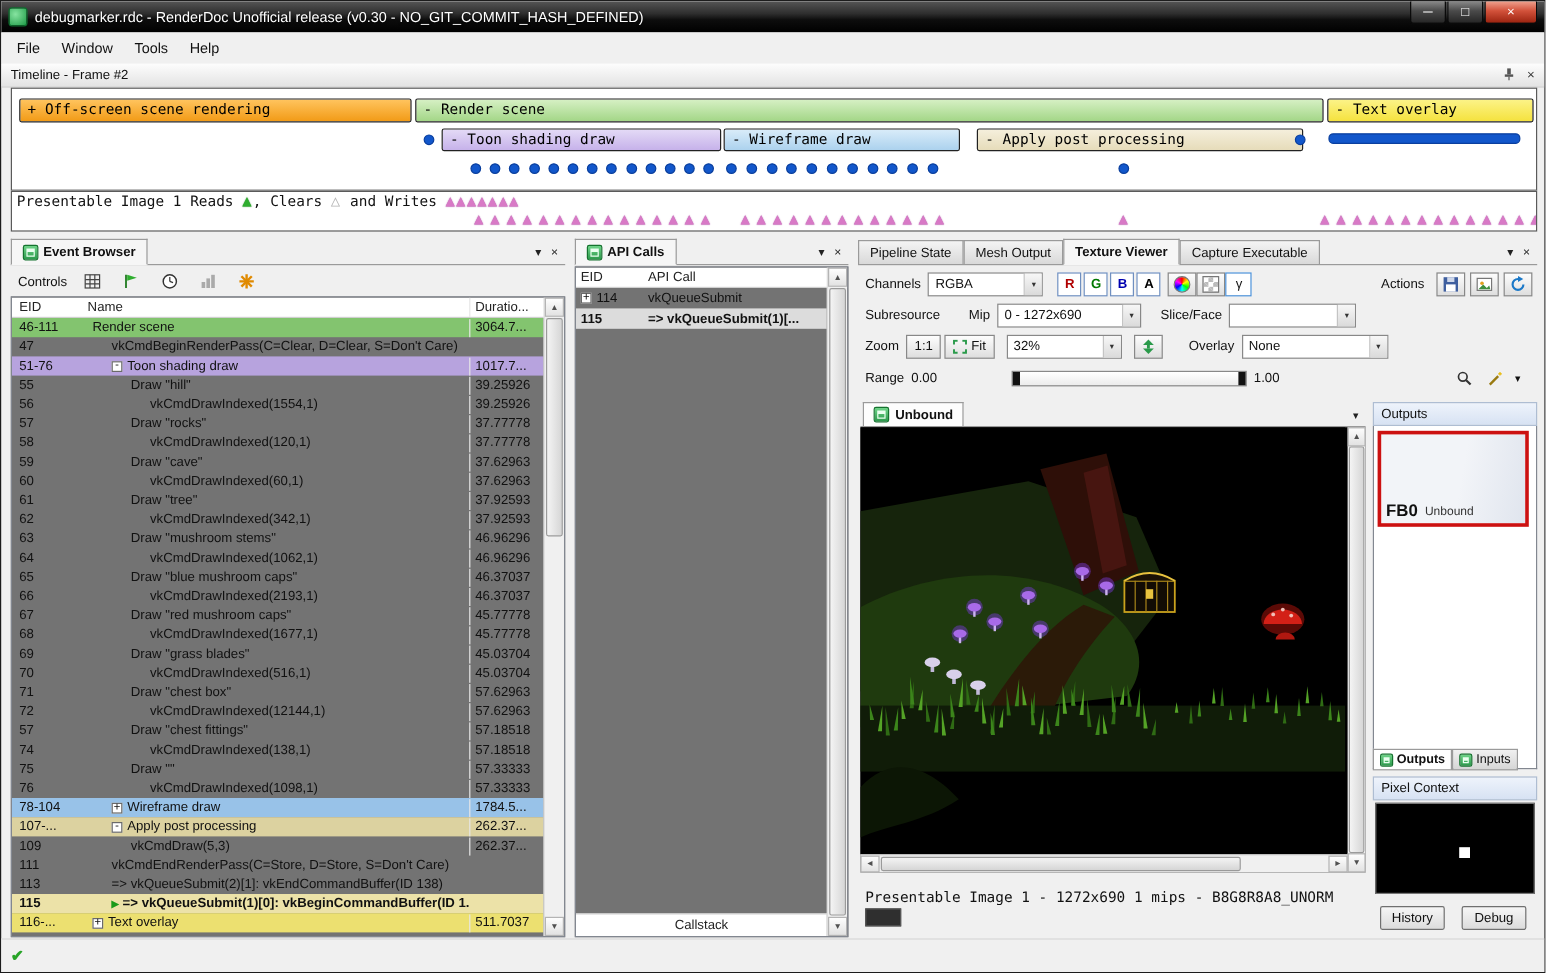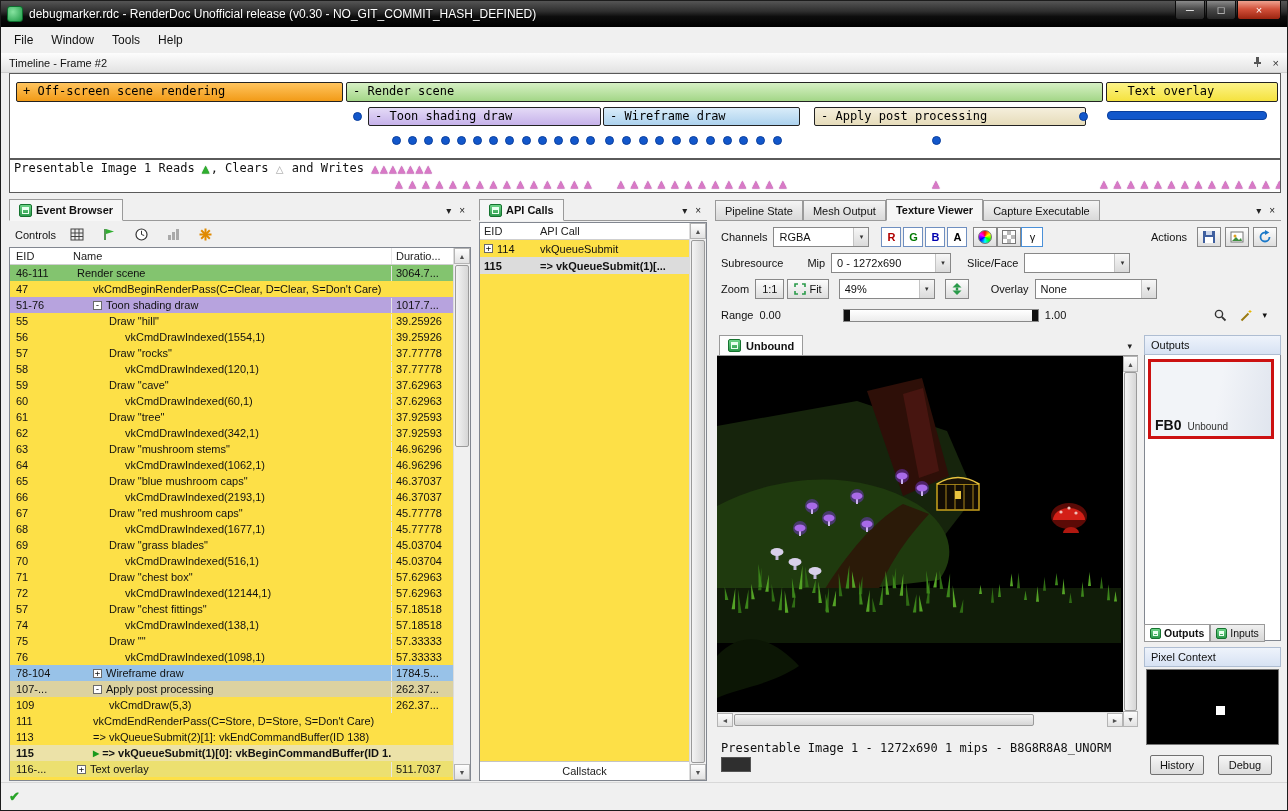--- a/index.html
+++ b/index.html
@@ -42,21 +42,21 @@
   .tab{height:20px;padding:0 9px;display:flex;gap:4px;align-items:center;border:1px solid #9a9a9a;border-bottom:none;background:linear-gradient(#f4f4f4,#d9d9d9);font-size:11px;white-space:nowrap}
   .tab.active{background:#f6f6f6;height:22px;font-weight:bold;border-bottom:1px solid #f6f6f6;margin-bottom:-1px}
   .tabicons{margin-left:auto;display:flex;gap:8px;align-items:center;padding:0 6px 4px 0;color:#222;font-size:10px}
   .winicon{width:13px;height:13px;border-radius:2px;background:linear-gradient(#6fd489,#2c9a4c);border:1px solid #15732f;position:relative;flex:0 0 auto}
   .winicon::after{content:"";position:absolute;left:2px;top:2px;right:2px;bottom:2px;border:1px solid #eafff0;border-top-width:3px}
 
   
   .eb{left:8px;width:462px}
   .eb-toolbar{position:absolute;top:23px;left:0;right:0;height:25px;display:flex;align-items:center;gap:12px;padding-left:6px;font-size:11px}
   .tibtn{width:20px;height:20px;display:flex;align-items:center;justify-content:center;border-radius:2px}
-  .grid{position:absolute;top:48px;left:0;right:0;bottom:0;background:#fde047;border:1px solid #828790;overflow:hidden}
+  .grid{position:absolute;top:48px;left:0;right:0;bottom:0;background:#737373;border:1px solid #828790;overflow:hidden}
   .ghead{display:flex;height:17px;line-height:16px;border-bottom:1px solid #cfcfcf;background:#fff;color:#222}
   .c-eid{width:54px;padding-left:6px;flex:0 0 auto;overflow:hidden}
   .c-flag{width:9px;flex:0 0 auto}
   .c-name{flex:1;overflow:hidden;white-space:nowrap;display:flex;align-items:center}
   .c-dur{width:62px;padding-left:4px;flex:0 0 auto;border-left:1px solid #e6e6e6;overflow:hidden}
   .grows{position:absolute;top:17px;left:0;right:17px;bottom:0;overflow:hidden}
   .ghead{padding-right:17px}
   .erow{display:flex;height:16px;line-height:15px;align-items:center;white-space:nowrap}
   .erow .strip{width:3px;height:100%;background:#3aa53a;margin-left:3px}
   .r-green{background:#83c46f}
@@ -767,21 +767,21 @@
       <span class="tbtn">1:1</span>
       <span style="width:3px"></span>
       <span class="tbtn">
         <svg width="12" height="12">
             <path d="M1,4 V1 H4 M8,1 H11 V4 M11,8 V11 H8 M4,11 H1 V8" fill="none" stroke="#2a9a4a" stroke-width="1.6"></path>
           </svg>
         <span>Fit</span>
       </span>
       <span style="width:10px"></span>
       <span class="combo" style="width:96px">
-        <span class="cv" style="flex:1">49%</span>
+        <span class="cv" style="flex:1">32%</span>
         <span class="dd">▾</span>
       </span>
       <span style="width:10px"></span>
       <span class="tbtn" style="width:24px;padding:0">
         <svg width="12" height="14">
             <polygon points="6,1 10.5,5.5 1.5,5.5" fill="#2a9a4a"></polygon>
             <rect x="4.8" y="5.5" width="2.4" height="3" fill="#2a9a4a"></rect>
             <polygon points="6,13 10.5,8.5 1.5,8.5" fill="#2a9a4a"></polygon>
           </svg>
       </span>

